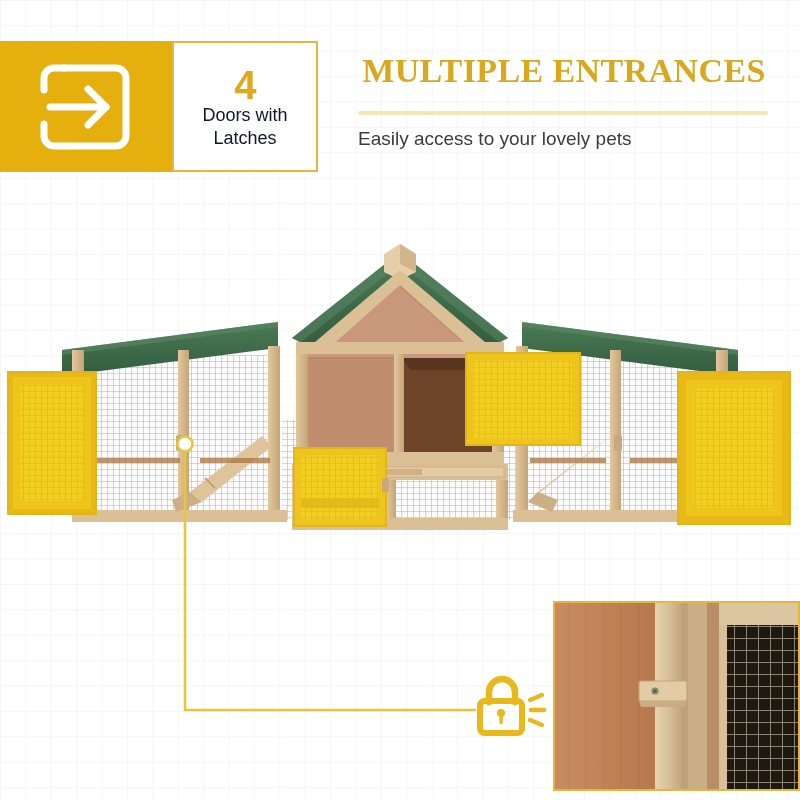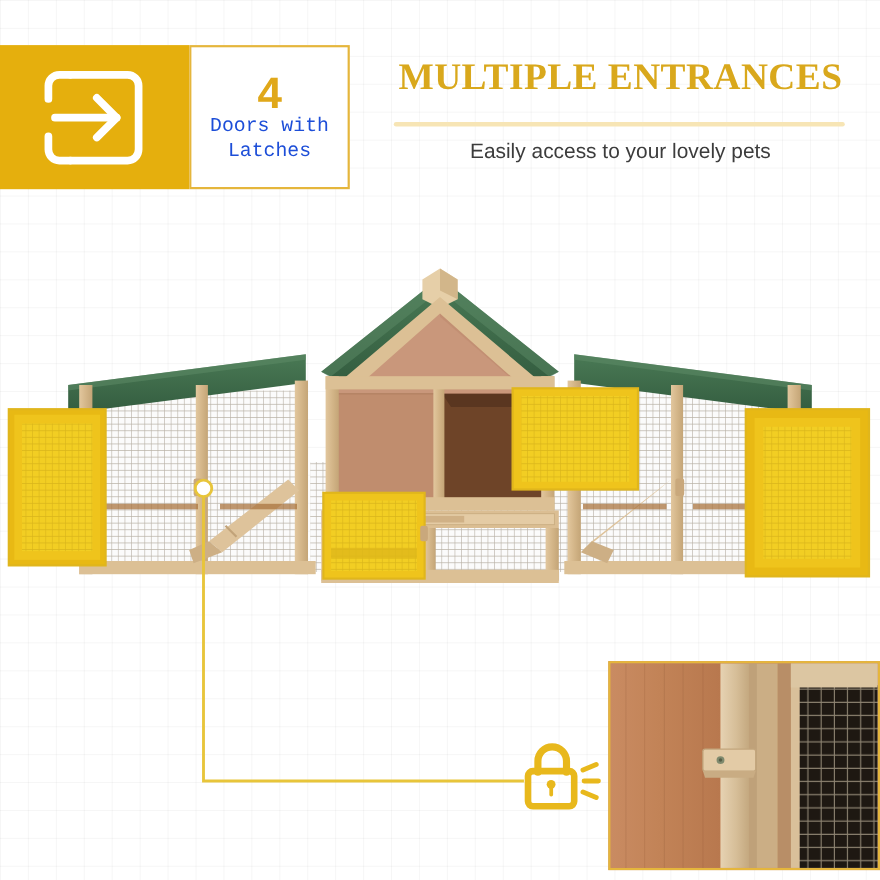--- a/index.html
+++ b/index.html
@@ -59,26 +59,25 @@
   }
   .badge-number {
     font-size: 40px;
     font-weight: bold;
     color: #E0A81A;
     line-height: 0.95;
     letter-spacing: -0.5px;
   }
   .badge-line {
     font-size: 18px;
-    color: #1d4ed8;
+    color: #0f172a;
     line-height: 1.25;
     font-weight: 400;
     text-align: left;
     white-space: nowrap;
-    font-family: Liberation Mono, monospace;
   }
 
   .headline {
     position: absolute;
     left: 358px;
     top: 53px;
     width: 412px;
     font-size: 34px;
     font-weight: bold;
     color: #D9A81C;
@@ -98,21 +97,21 @@
     border-radius: 2px;
   }
   .subhead {
     position: absolute;
     left: 358px;
     top: 128px;
     width: 412px;
     font-size: 19px;
     color: #3C3C3C;
     font-weight: 400;
-    text-align: center;
+    text-align: left;
     white-space: nowrap;
   }
 
   
   .product {
     position: absolute;
     left: 0;
     top: 230px;
     width: 800px;
     height: 310px;

